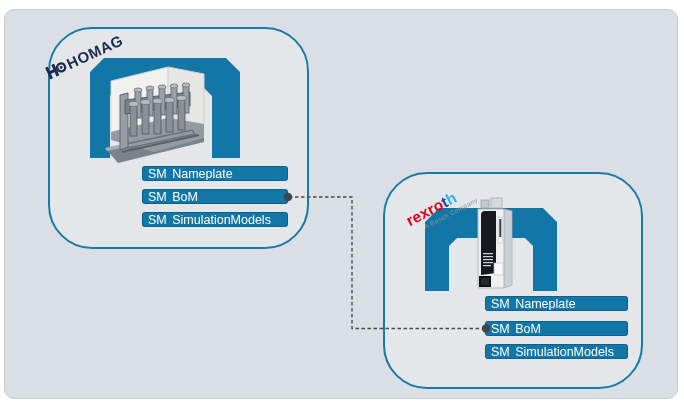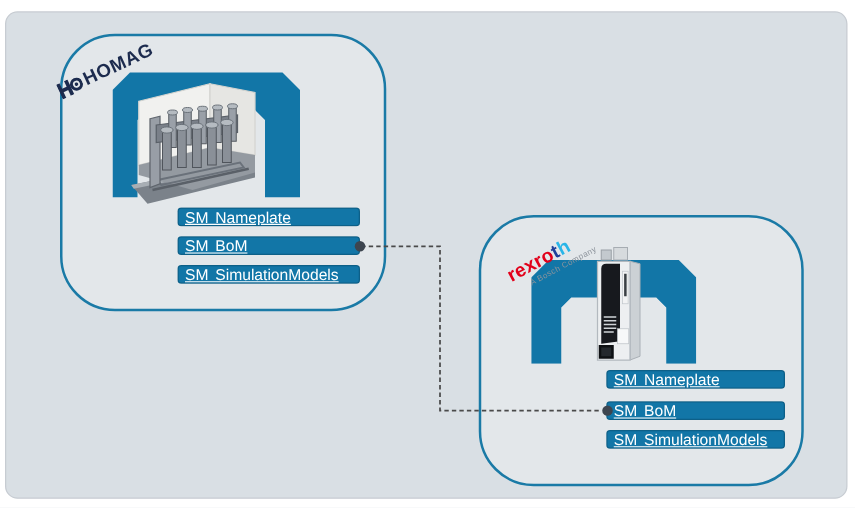--- a/index.html
+++ b/index.html
@@ -8,21 +8,21 @@
   .canvas{position:absolute;left:4px;top:9px;width:672px;height:388px;
           background:var(--bg_gray,#d9dfe4);border:1px solid #c7ccd2;border-radius:10px;}
   .card{position:absolute;background:var(--card_fill,#e3e7ea);
         border:2px solid var(--card_border,#1a7aa6);border-radius:44px;}
   .card-left{left:48px;top:27px;width:257px;height:218px;}
   .card-right{left:383px;top:172px;width:256px;height:213px;}
   .arch{position:absolute;}
   .bar{position:absolute;height:15px;background:var(--accent_blue,#1276a7);
        border:1px solid rgba(9,79,112,.55);border-radius:3px;color:#fff;
        font-size:12.5px;line-height:14px;padding-left:5px;box-sizing:border-box;
-       word-spacing:2px;white-space:nowrap;overflow:hidden;text-decoration:underline;}
+       word-spacing:2px;white-space:nowrap;overflow:hidden;}
   .bar.l{left:142px;width:146px;}
   .bar.r{left:485px;width:143px;}
   .logo-homag{position:absolute;left:44px;top:66px;transform:rotate(-25deg);
               transform-origin:0 0;display:flex;align-items:center;gap:2px;
               color:var(--homag_navy,#1c2b4e);font-weight:bold;font-size:15px;
               letter-spacing:.5px;}
   .logo-rexroth{position:absolute;left:404px;top:216px;transform:rotate(-28deg);
                 transform-origin:0 0;line-height:14px;}
   .rex-word{font-weight:bold;font-size:15.5px;letter-spacing:.2px;}
   .rex-red{color:var(--rexroth_red,#e2001a);}

